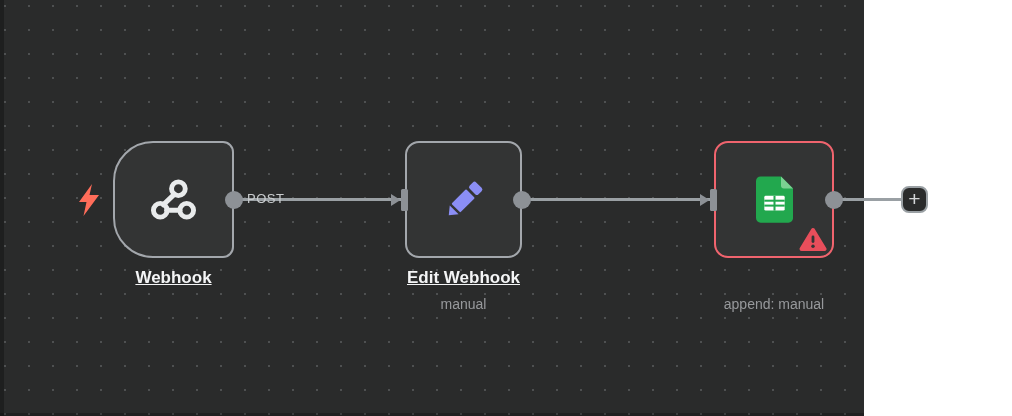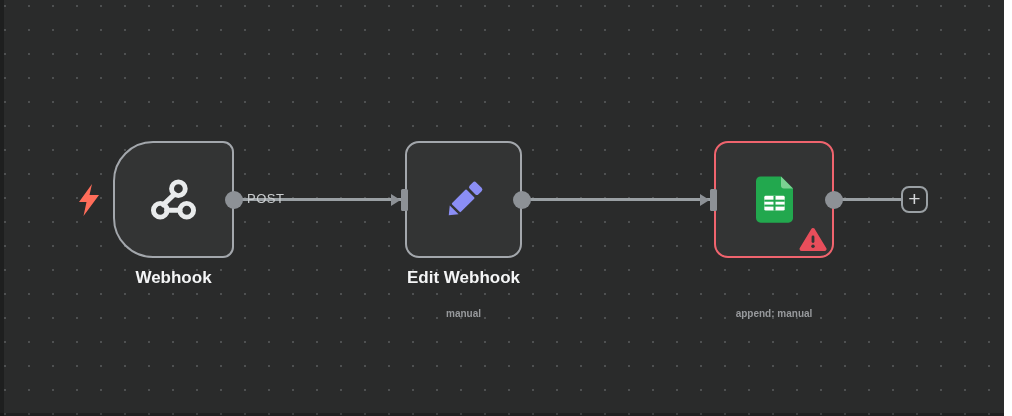--- a/index.html
+++ b/index.html
@@ -1,21 +1,21 @@
 <!DOCTYPE html>
 <html style="--canvas-bg: #2a2b2b; --dot: #4e5051; --node-bg: #333434; --node-border: #a3a7ac; --error-border: #f0646e; --warning: #e84e5b; --bolt: #ff6d5a; --pencil: #8b8ef5; --sheets-green: #22a84e; --sheets-fold: #7bd092; --port: #8d9196; --line: #9aa0a4; --title-text: #f4f5f6; --subtitle-text: #97999c;"><head>
 <meta charset="utf-8">
 <style>
   * { margin: 0; padding: 0; box-sizing: border-box; }
   html, body { width: 1012px; height: 416px; overflow: hidden; }
   body { font-family: "Liberation Sans", "DejaVu Sans", sans-serif; }
 
   .canvas {
     position: relative;
-    width: 1004px; height: 416px;
+    width: 864px; height: 416px;
     background-color: var(--canvas-bg, #2a2b2b);
     background-image: radial-gradient(circle, var(--dot, #4e5051) 1.1px, transparent 1.5px);
     background-size: 24px 24px;
     background-position: -7px -6px;
   }
   .edge-shade-left {
     position: absolute; left: 0; top: 0; width: 4px; height: 100%;
     background: rgba(0,0,0,0.28); pointer-events: none;
   }
   .edge-shade-bottom {
@@ -67,25 +67,25 @@
     position: absolute; left: 901px; top: 186px; width: 27px; height: 27px; z-index: 2;
     border: 2px solid var(--line, #9aa0a4); border-radius: 8px;
     background: var(--canvas-bg, #2a2b2b);
     color: #d3d6d8; font-size: 21px; line-height: 22px; font-weight: 400;
     display: flex; align-items: center; justify-content: center;
     cursor: pointer; padding-bottom: 2px;
   }
 
   .node-title {
     position: absolute; top: 268px; z-index: 2; text-align: center;
-    font-size: 17px; font-weight: 600; color: var(--title-text, #f4f5f6);
+    font-size: 17px; font-weight: 600; color: var(--title-text, #f4f5f6); text-decoration: underline;
   }
   .node-subtitle {
-    position: absolute; top: 308px; z-index: 2; text-align: center;
-    font-size: 10px; font-weight: 700; color: var(--subtitle-text, #97999c);
+    position: absolute; top: 296px; z-index: 2; text-align: center;
+    font-size: 14px; font-weight: 400; color: var(--subtitle-text, #97999c);
   }
   .t-webhook { left: 93px; width: 161px; }
   .t-edit { left: 383px; width: 161px; }
   .t-gs { left: 654px; width: 240px; }
 </style>
 </head>
 <body>
 
 <div class="canvas">
 

